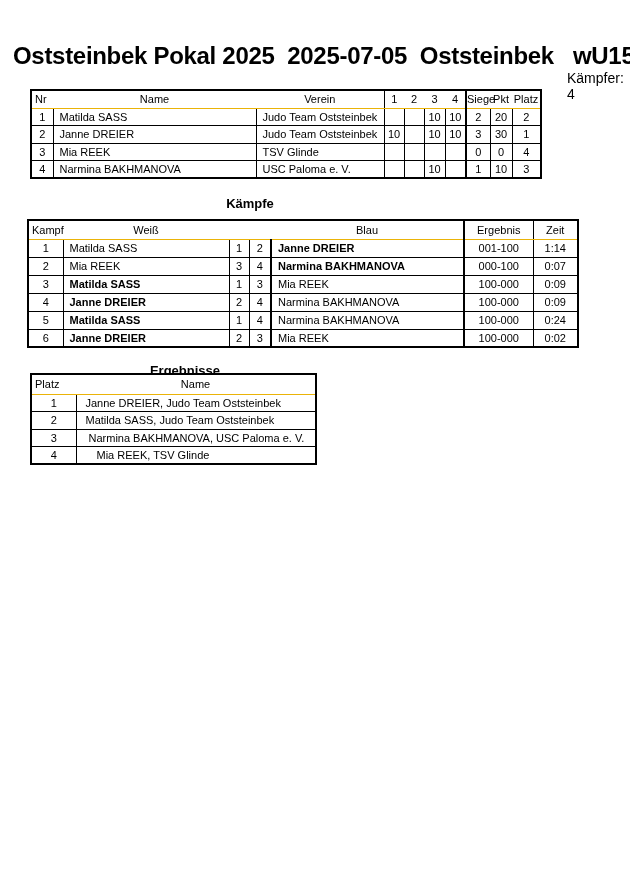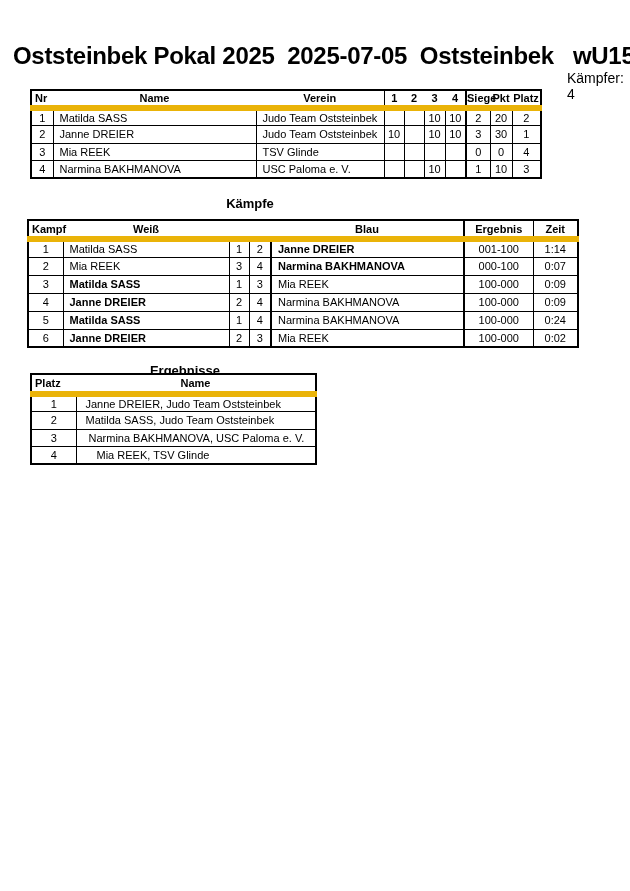--- a/index.html
+++ b/index.html
@@ -20,21 +20,21 @@
   .count-label { left:537px; top:70px; font-size:14px;margin-left:30px; }
 
   table {
     position:absolute; border-collapse:collapse; table-layout:fixed;
     border:2px solid #000; background:#fff;
   }
   th, td {
     font-size:11px; padding:0; white-space:nowrap; overflow:hidden;
     text-align:center; vertical-align:middle; font-weight:normal;
   }
-  th { font-weight:bold; border:none; border-bottom:6px solid #eab308; overflow:visible; }
+  th { font-weight:normal; border:none; border-bottom:1px solid #eab308; overflow:visible; }
   td { border:1px solid #000; }
   .al   { text-align:left; padding-left:6px; }
   .alh  { text-align:left; padding-left:3px; }
   .tl   { border-left:2px solid #000; }   
   .nl   { border-left:1px solid #000; }   
   .bold { font-weight:bold; }
 
   #t-kaempfer { left:30px; top:89px; width:510px; }
   #t-kaempfer thead tr { height:18px; }
   #t-kaempfer tbody tr { height:17.5px; }

